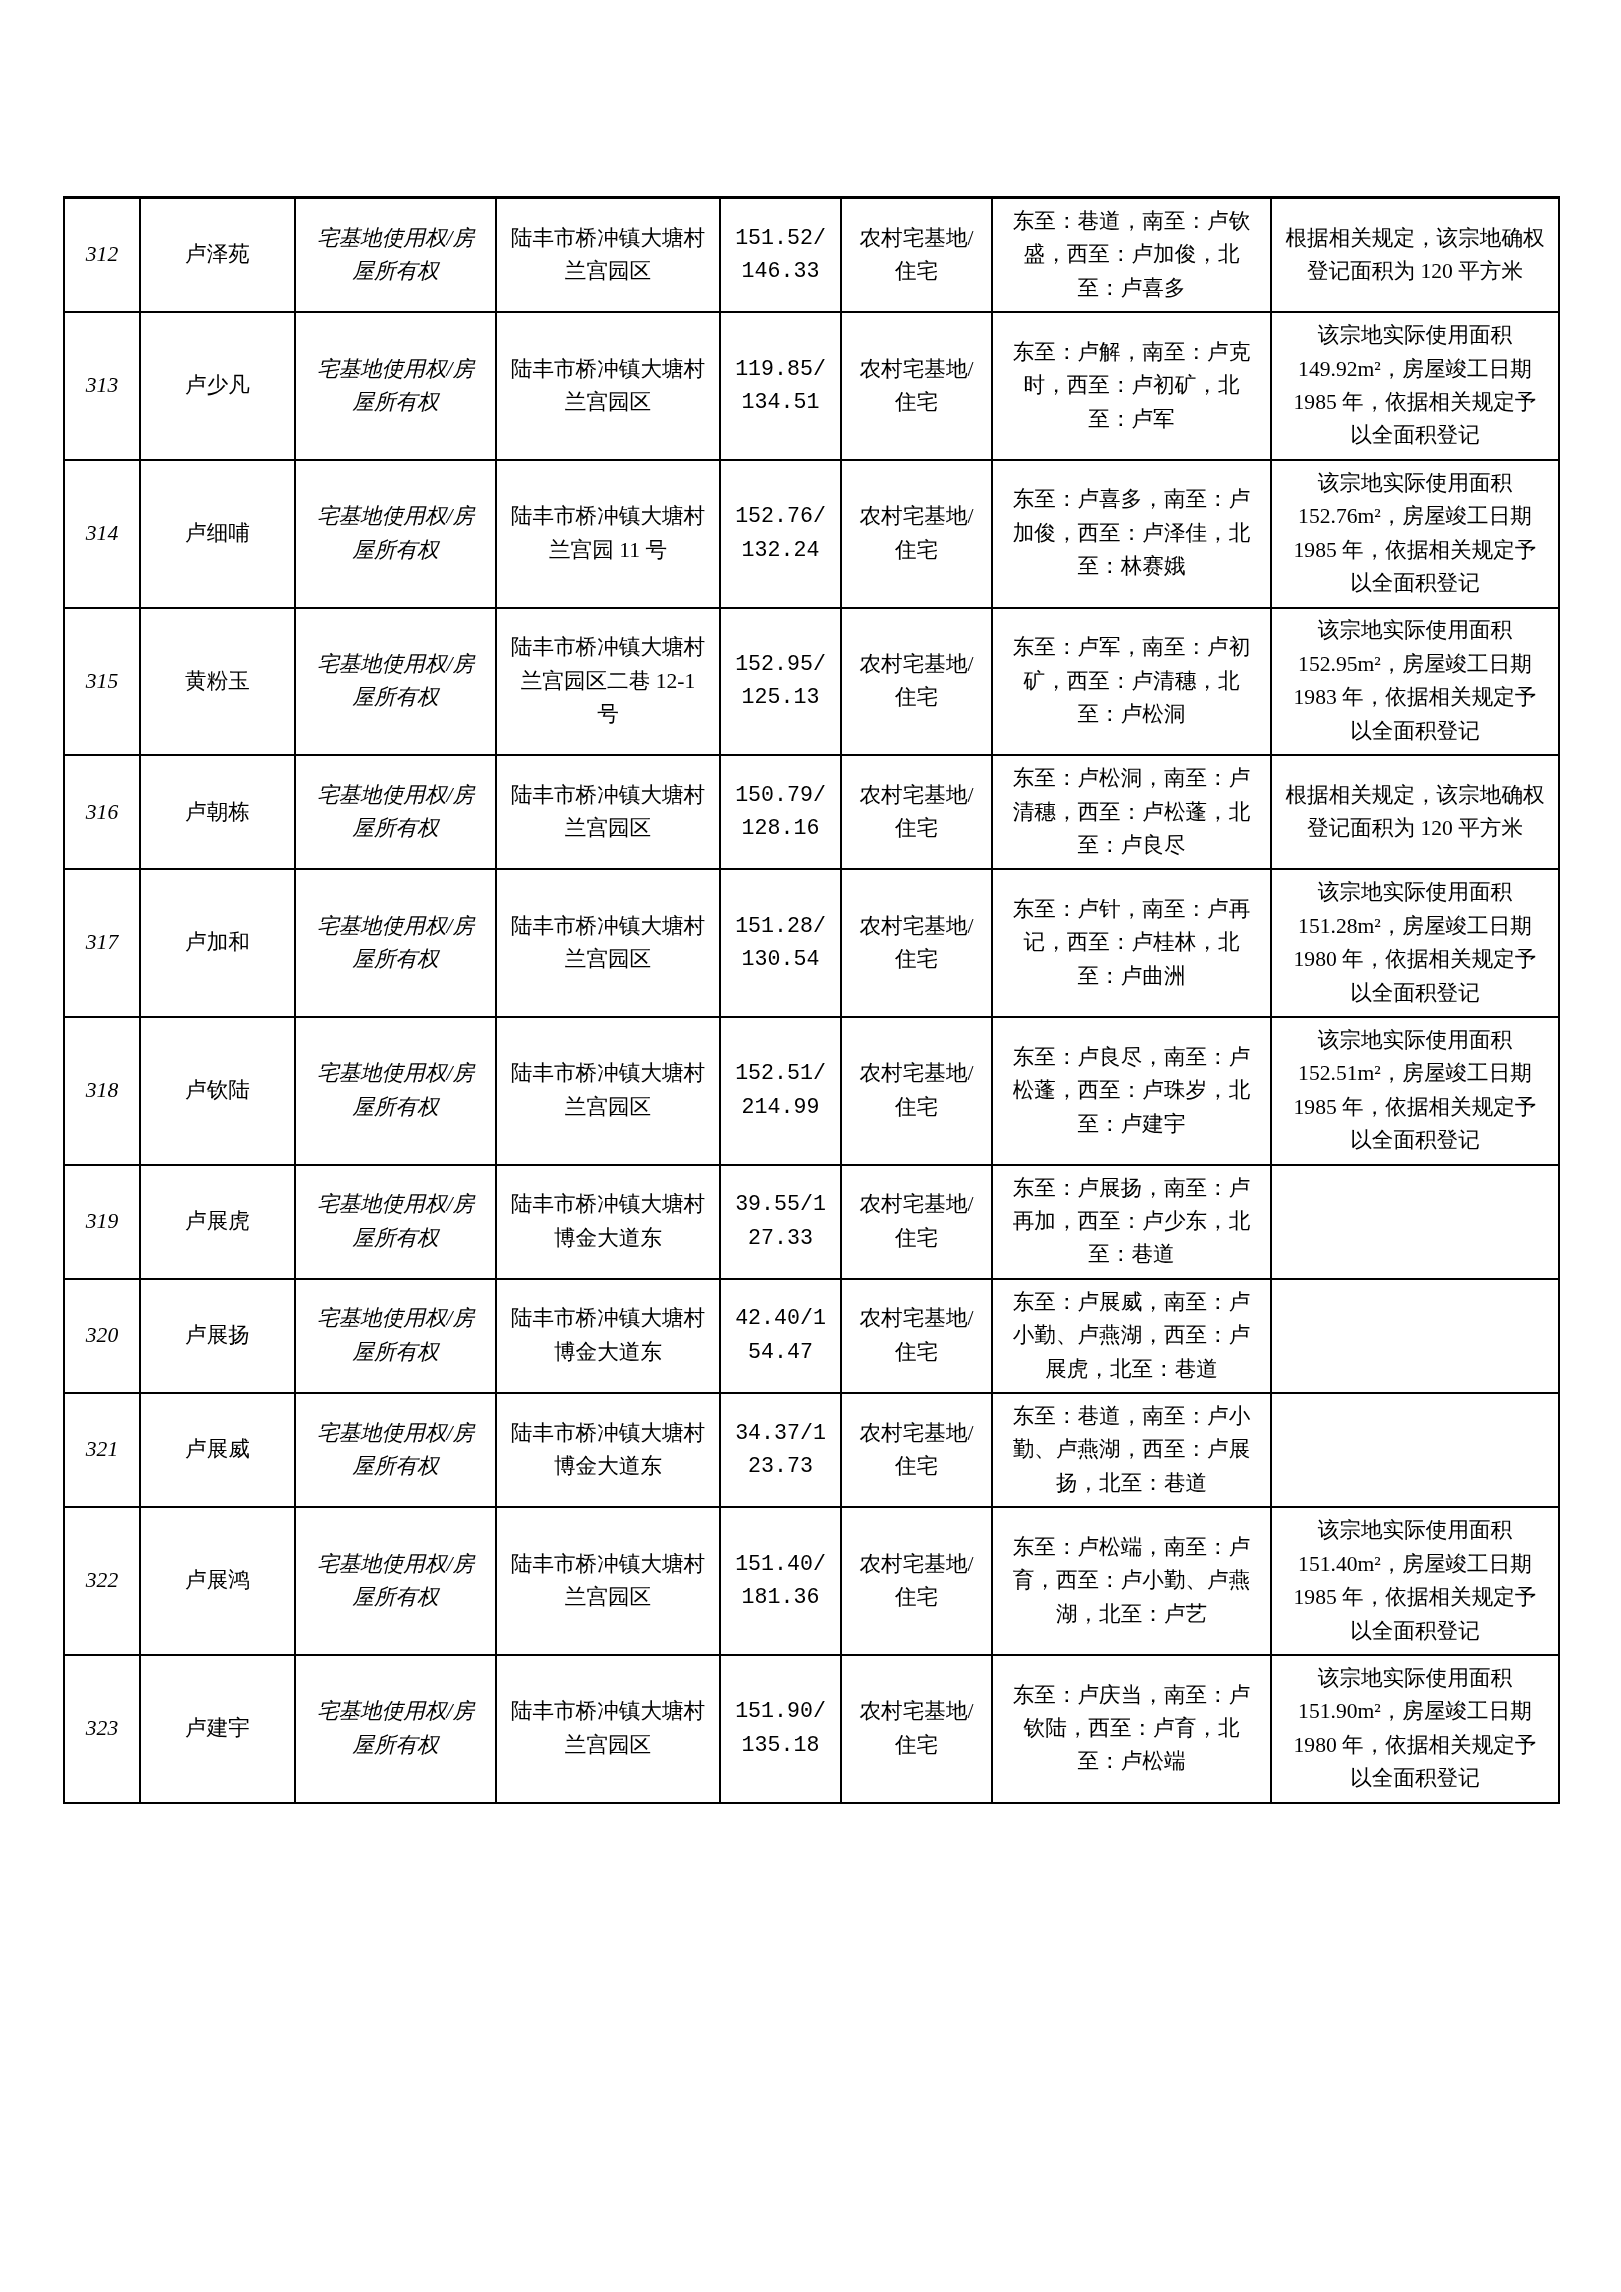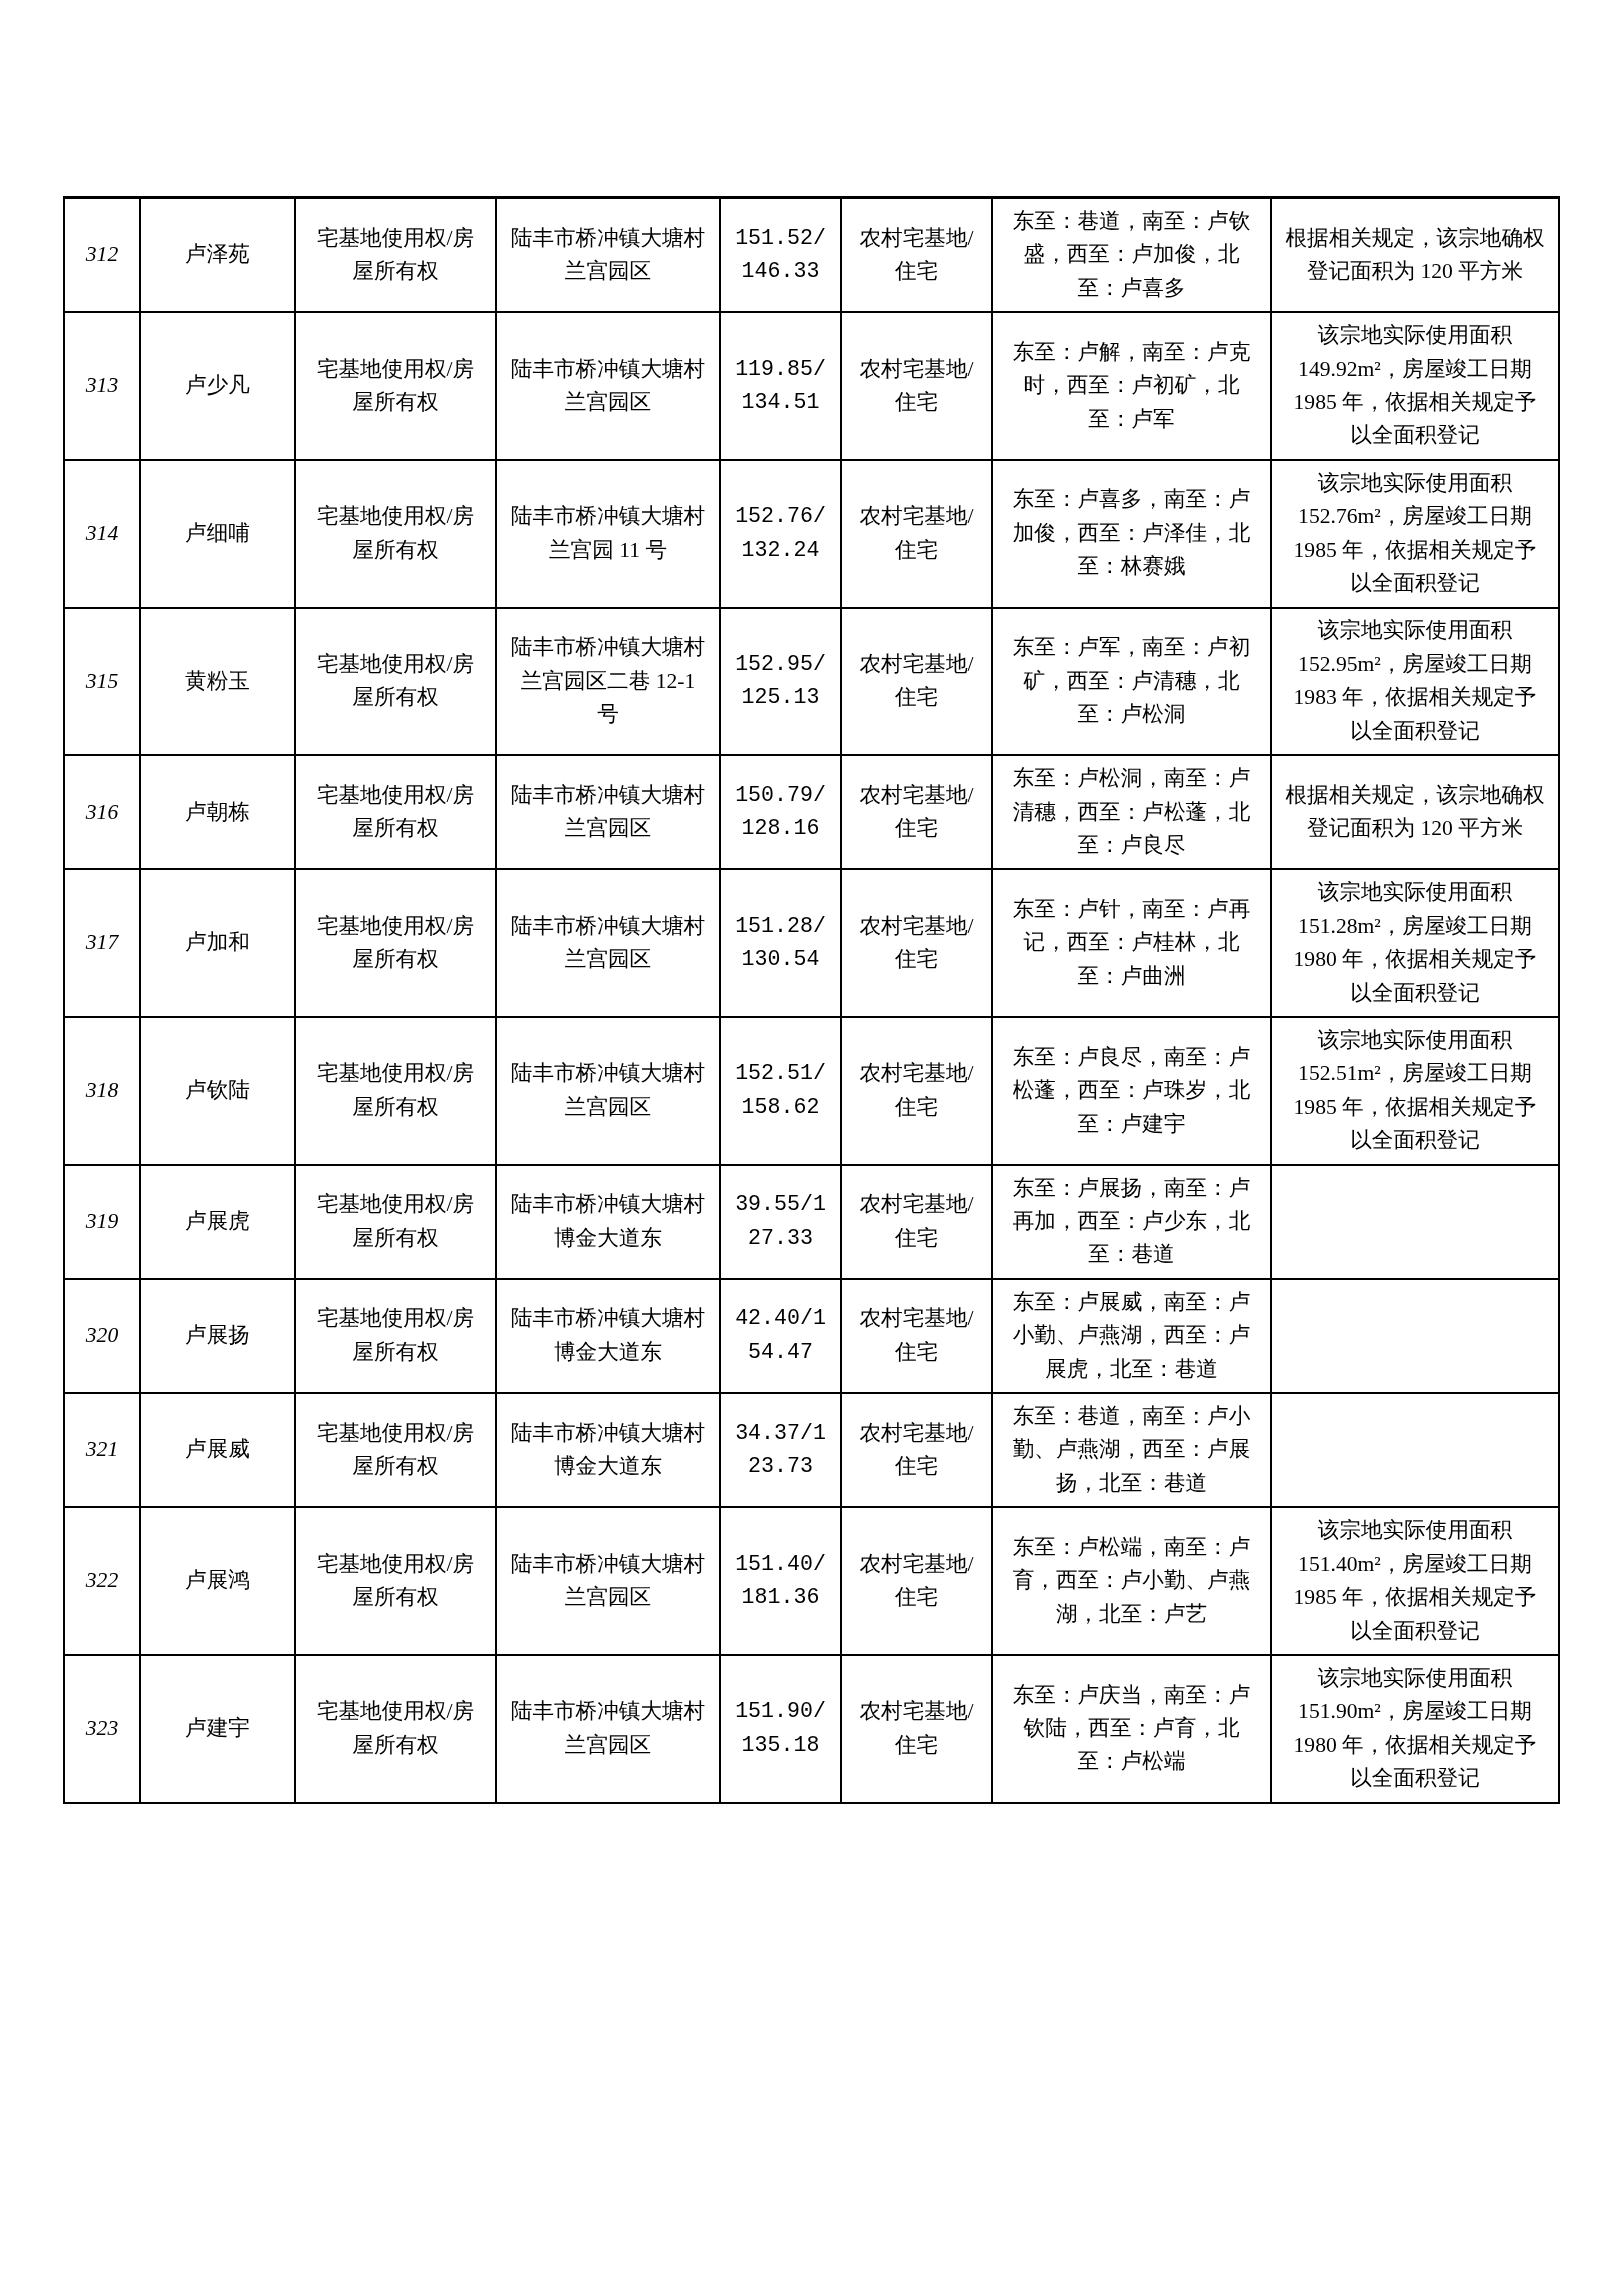--- a/index.html
+++ b/index.html
@@ -28,21 +28,21 @@
     border: 2px solid #000;
     font-size: 21.6px;
     line-height: 1.55;
     text-align: center;
     vertical-align: middle;
     padding: 5.9px 11.8px;
     overflow: hidden;
   }
   td.c-serial   { padding: 5.9px 3.9px; font-style: italic;  }
   td.c-owner    { padding: 5.9px 9.8px; margin-left: 15px; }
-  td.c-rights   { padding: 5.9px 13.7px; }
+  td.c-rights   { padding: 5.9px 13.7px; font-style: italic; }
   td.c-location { padding: 5.9px 17.6px; }
   td.c-area     { padding: 5.9px 5.9px; word-break: break-all; font-family: Liberation Mono, monospace; }
   td.c-type     { padding: 5.9px 11.8px; margin-left: 44px; }
   td.c-bound    { text-align: left; padding: 5.9px 15.7px; }
   td.c-remark   { text-align: left; padding: 5.9px 8.8px; margin-left: 40px;  }
   .footer {
     margin-top: 57px;
     text-align: center;
     font-size: 19.6px;
     letter-spacing: 1px;
@@ -123,21 +123,21 @@
       <td class="c-area">151.28/130.54</td>
       <td class="c-type">农村宅基地/住宅</td>
       <td class="c-bound">东至：卢针，南至：卢再记，西至：卢桂林，北至：卢曲洲</td>
       <td class="c-remark">该宗地实际使用面积 151.28m²，房屋竣工日期 1980 年，依据相关规定予以全面积登记</td>
     </tr>
         <tr>
       <td class="c-serial">318</td>
       <td class="c-owner">卢钦陆</td>
       <td class="c-rights">宅基地使用权/房屋所有权</td>
       <td class="c-location">陆丰市桥冲镇大塘村兰宫园区</td>
-      <td class="c-area">152.51/158.62</td>
+      <td class="c-area">152.51/214.99</td>
       <td class="c-type">农村宅基地/住宅</td>
       <td class="c-bound">东至：卢良尽，南至：卢松蓬，西至：卢珠岁，北至：卢建宇</td>
       <td class="c-remark">该宗地实际使用面积 152.51m²，房屋竣工日期 1985 年，依据相关规定予以全面积登记</td>
     </tr>
         <tr>
       <td class="c-serial">319</td>
       <td class="c-owner">卢展虎</td>
       <td class="c-rights">宅基地使用权/房屋所有权</td>
       <td class="c-location">陆丰市桥冲镇大塘村博金大道东</td>
       <td class="c-area">39.55/127.33</td>

